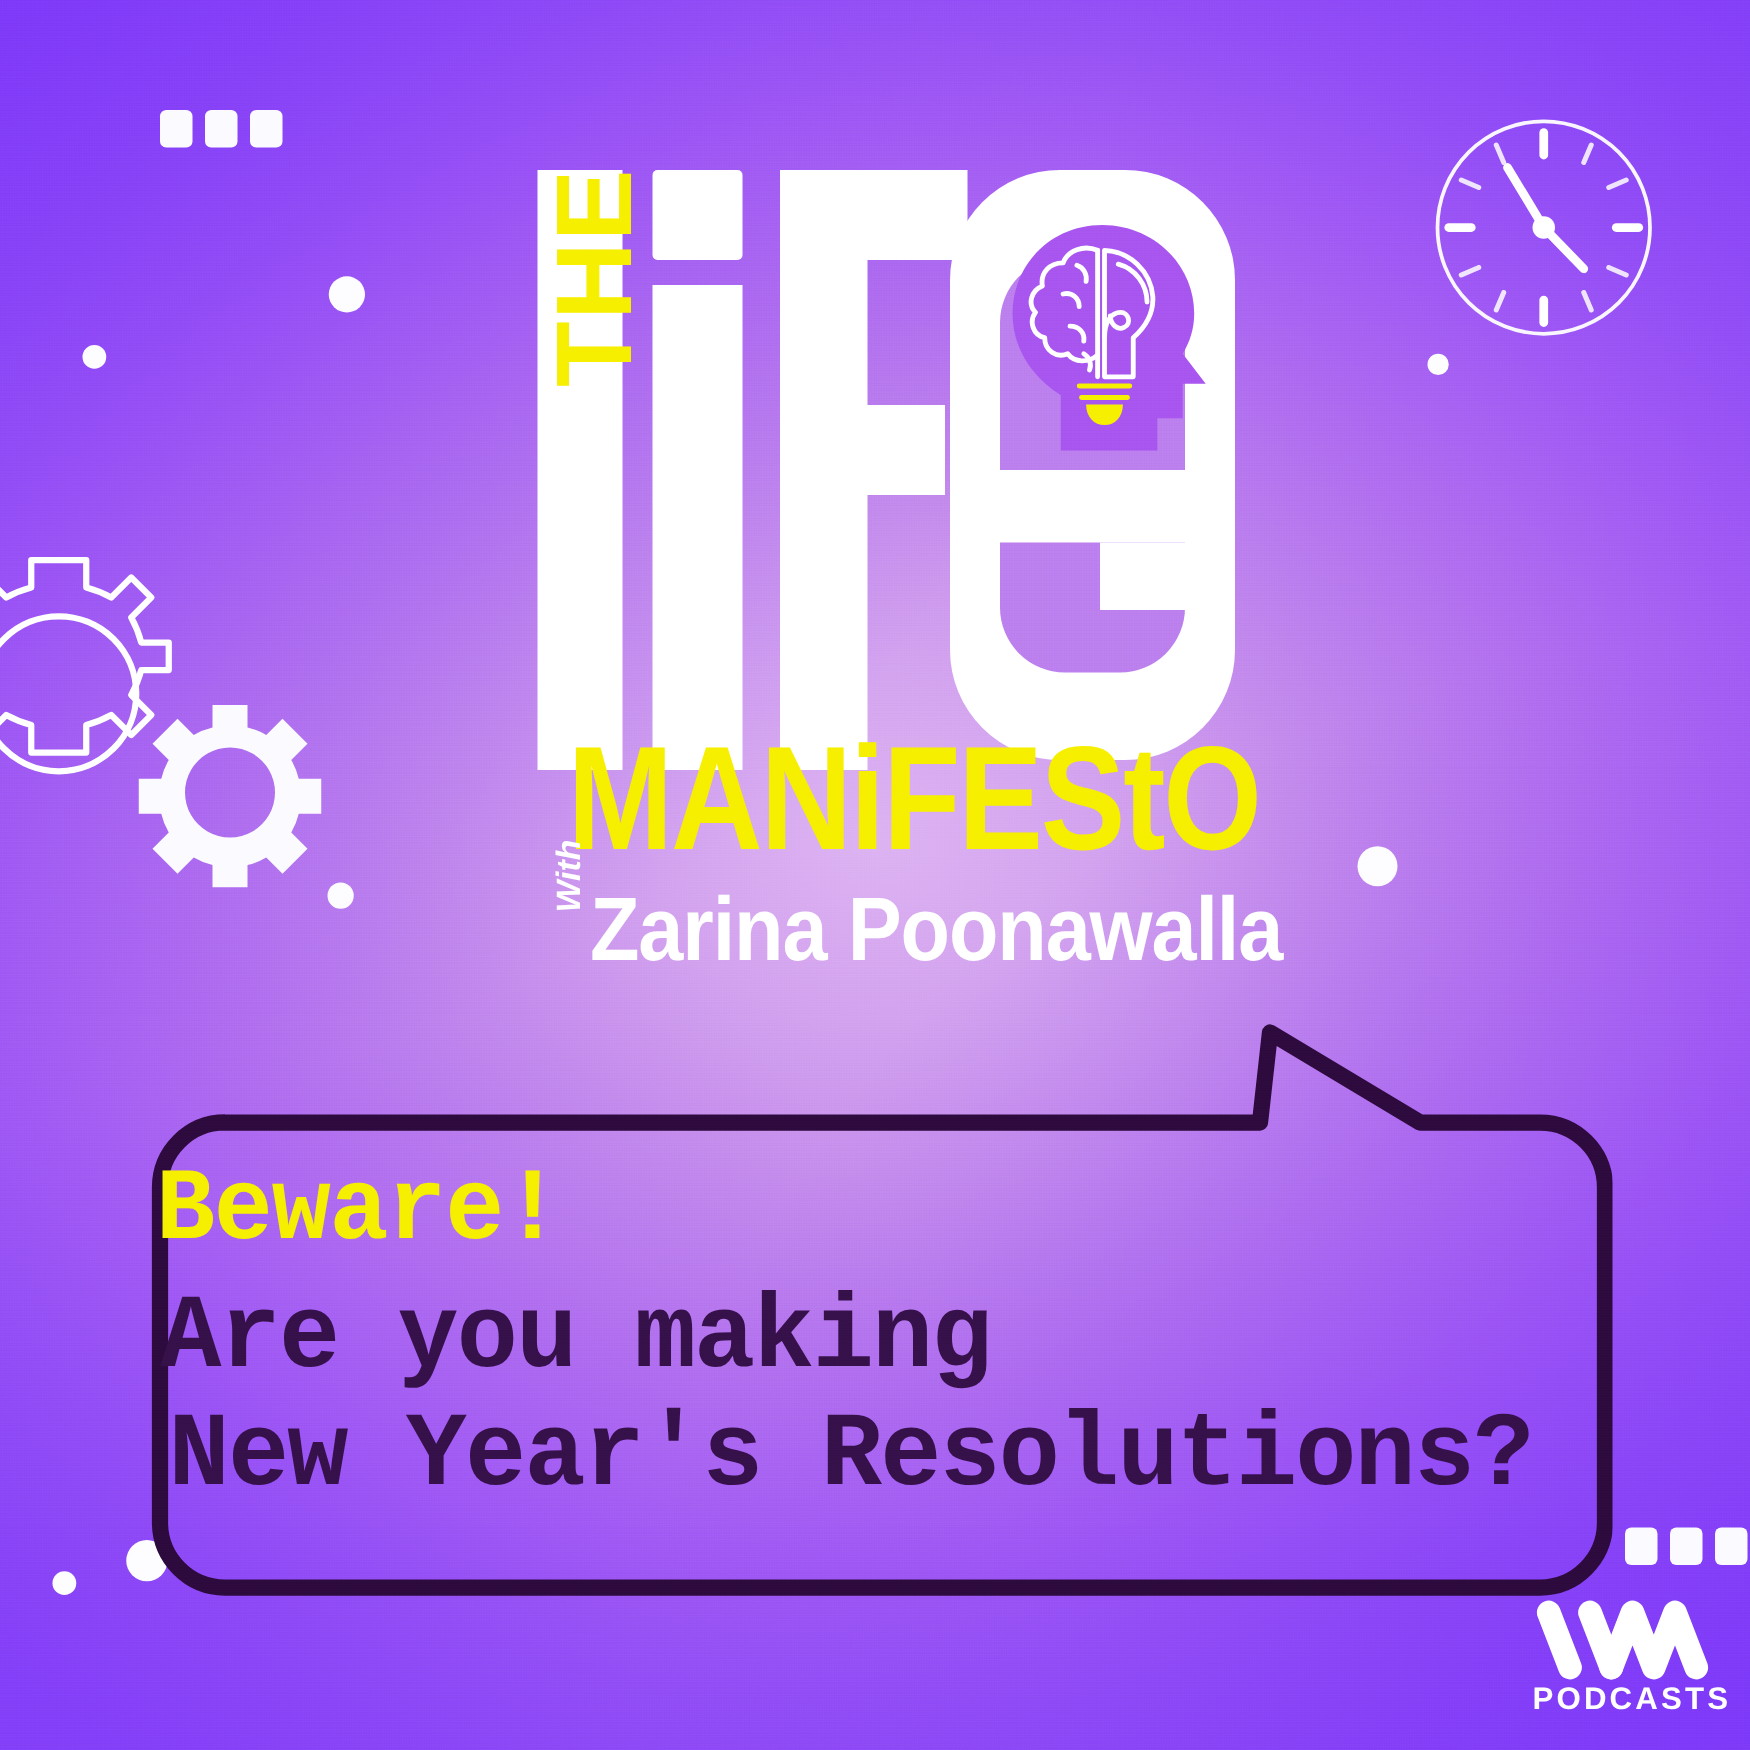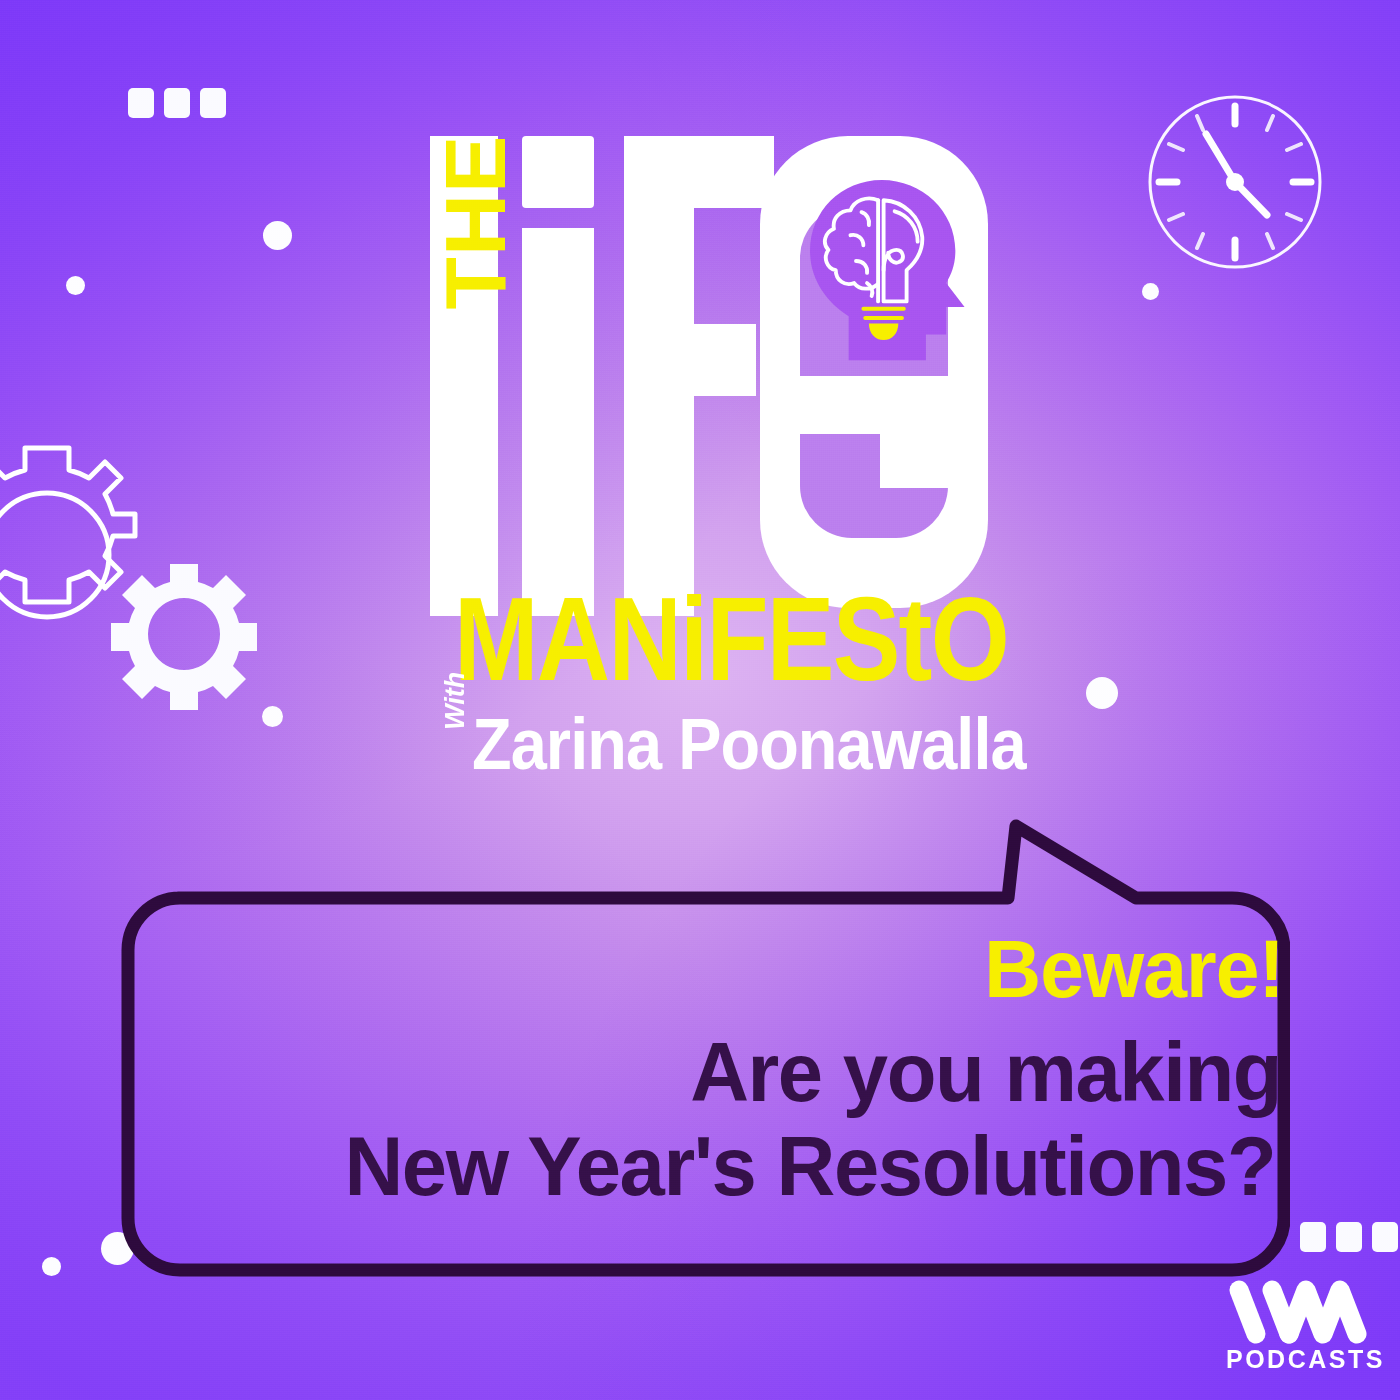--- a/index.html
+++ b/index.html
@@ -124,23 +124,24 @@
   
   #bubble{
     position:absolute;
     left:118px;top:812px;
     width:1172px;height:470px;
   }
   .bubble-text{
     position:absolute;
     left:0;top:0;width:100%;height:100%;
     display:flex;flex-direction:column;
-    align-items:flex-end;justify-content:center;
+    align-items:flex-start;justify-content:center;
     padding-top:46px;
     box-sizing:border-box;
+    font-family:Liberation Mono, monospace;
   }
   .bw-line{
     color:#f7ef00;
     font-weight:bold;
     font-size:82px;
     line-height:1.02;
     letter-spacing:-1px;
     transform:scaleX(.96);
     margin-bottom:14px;
   }

